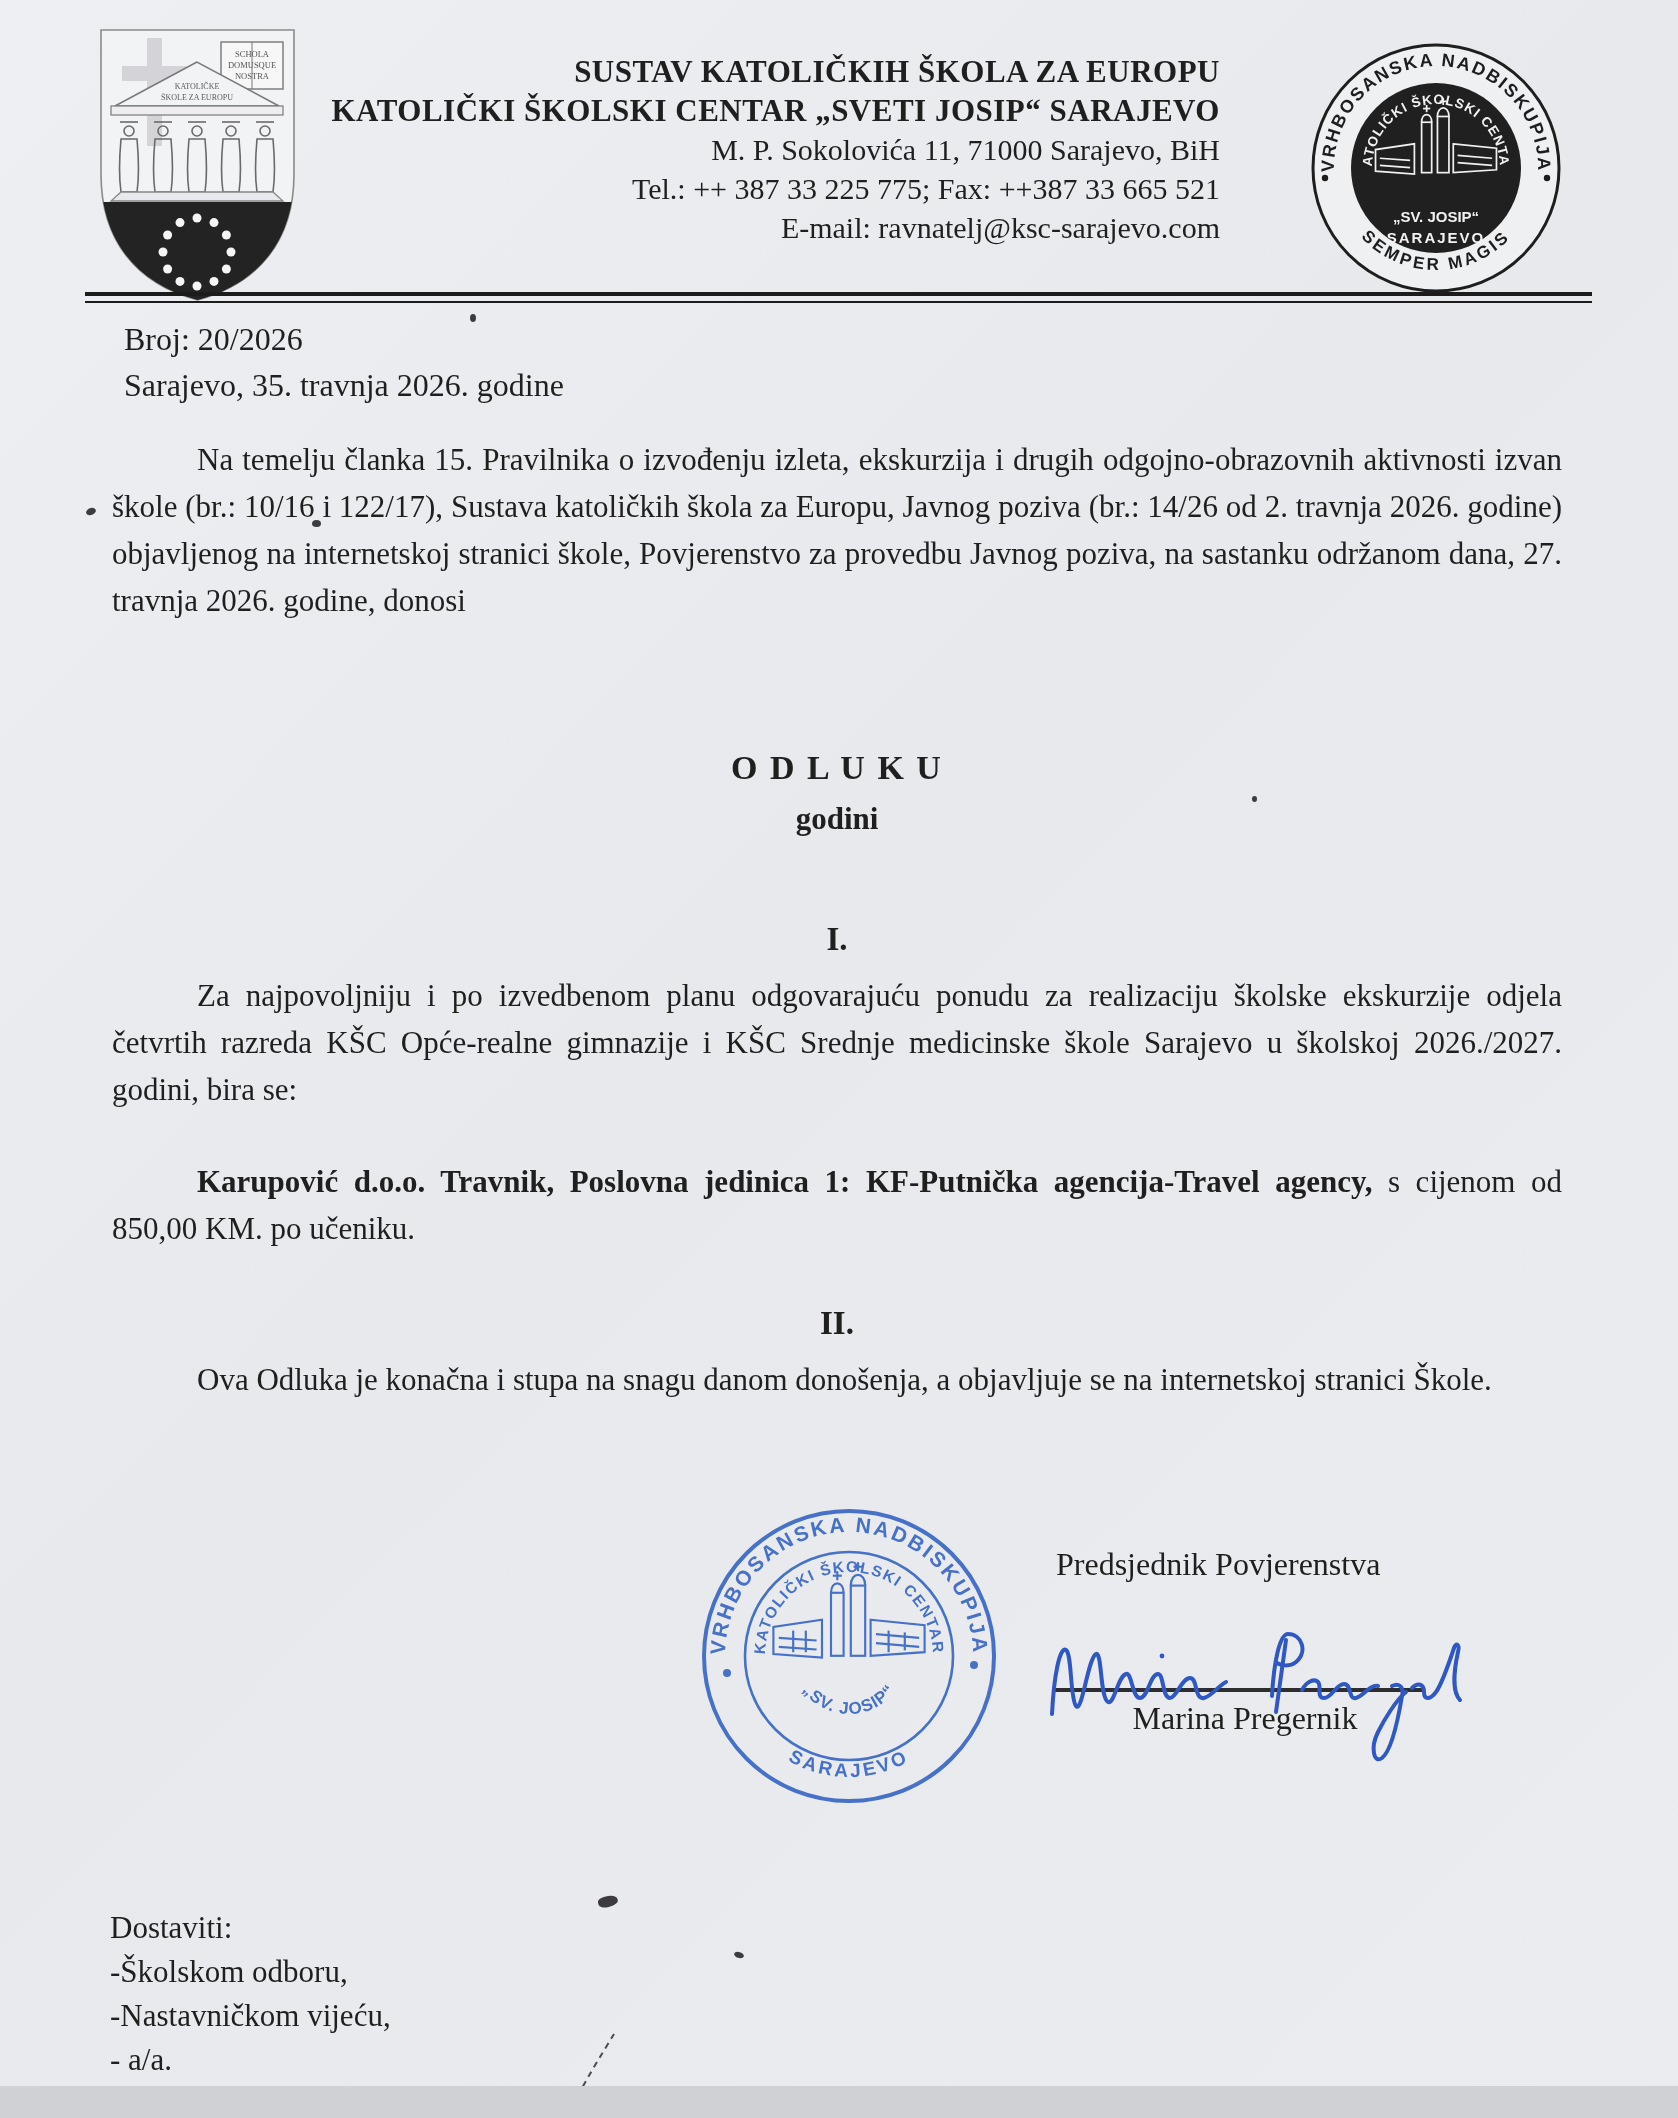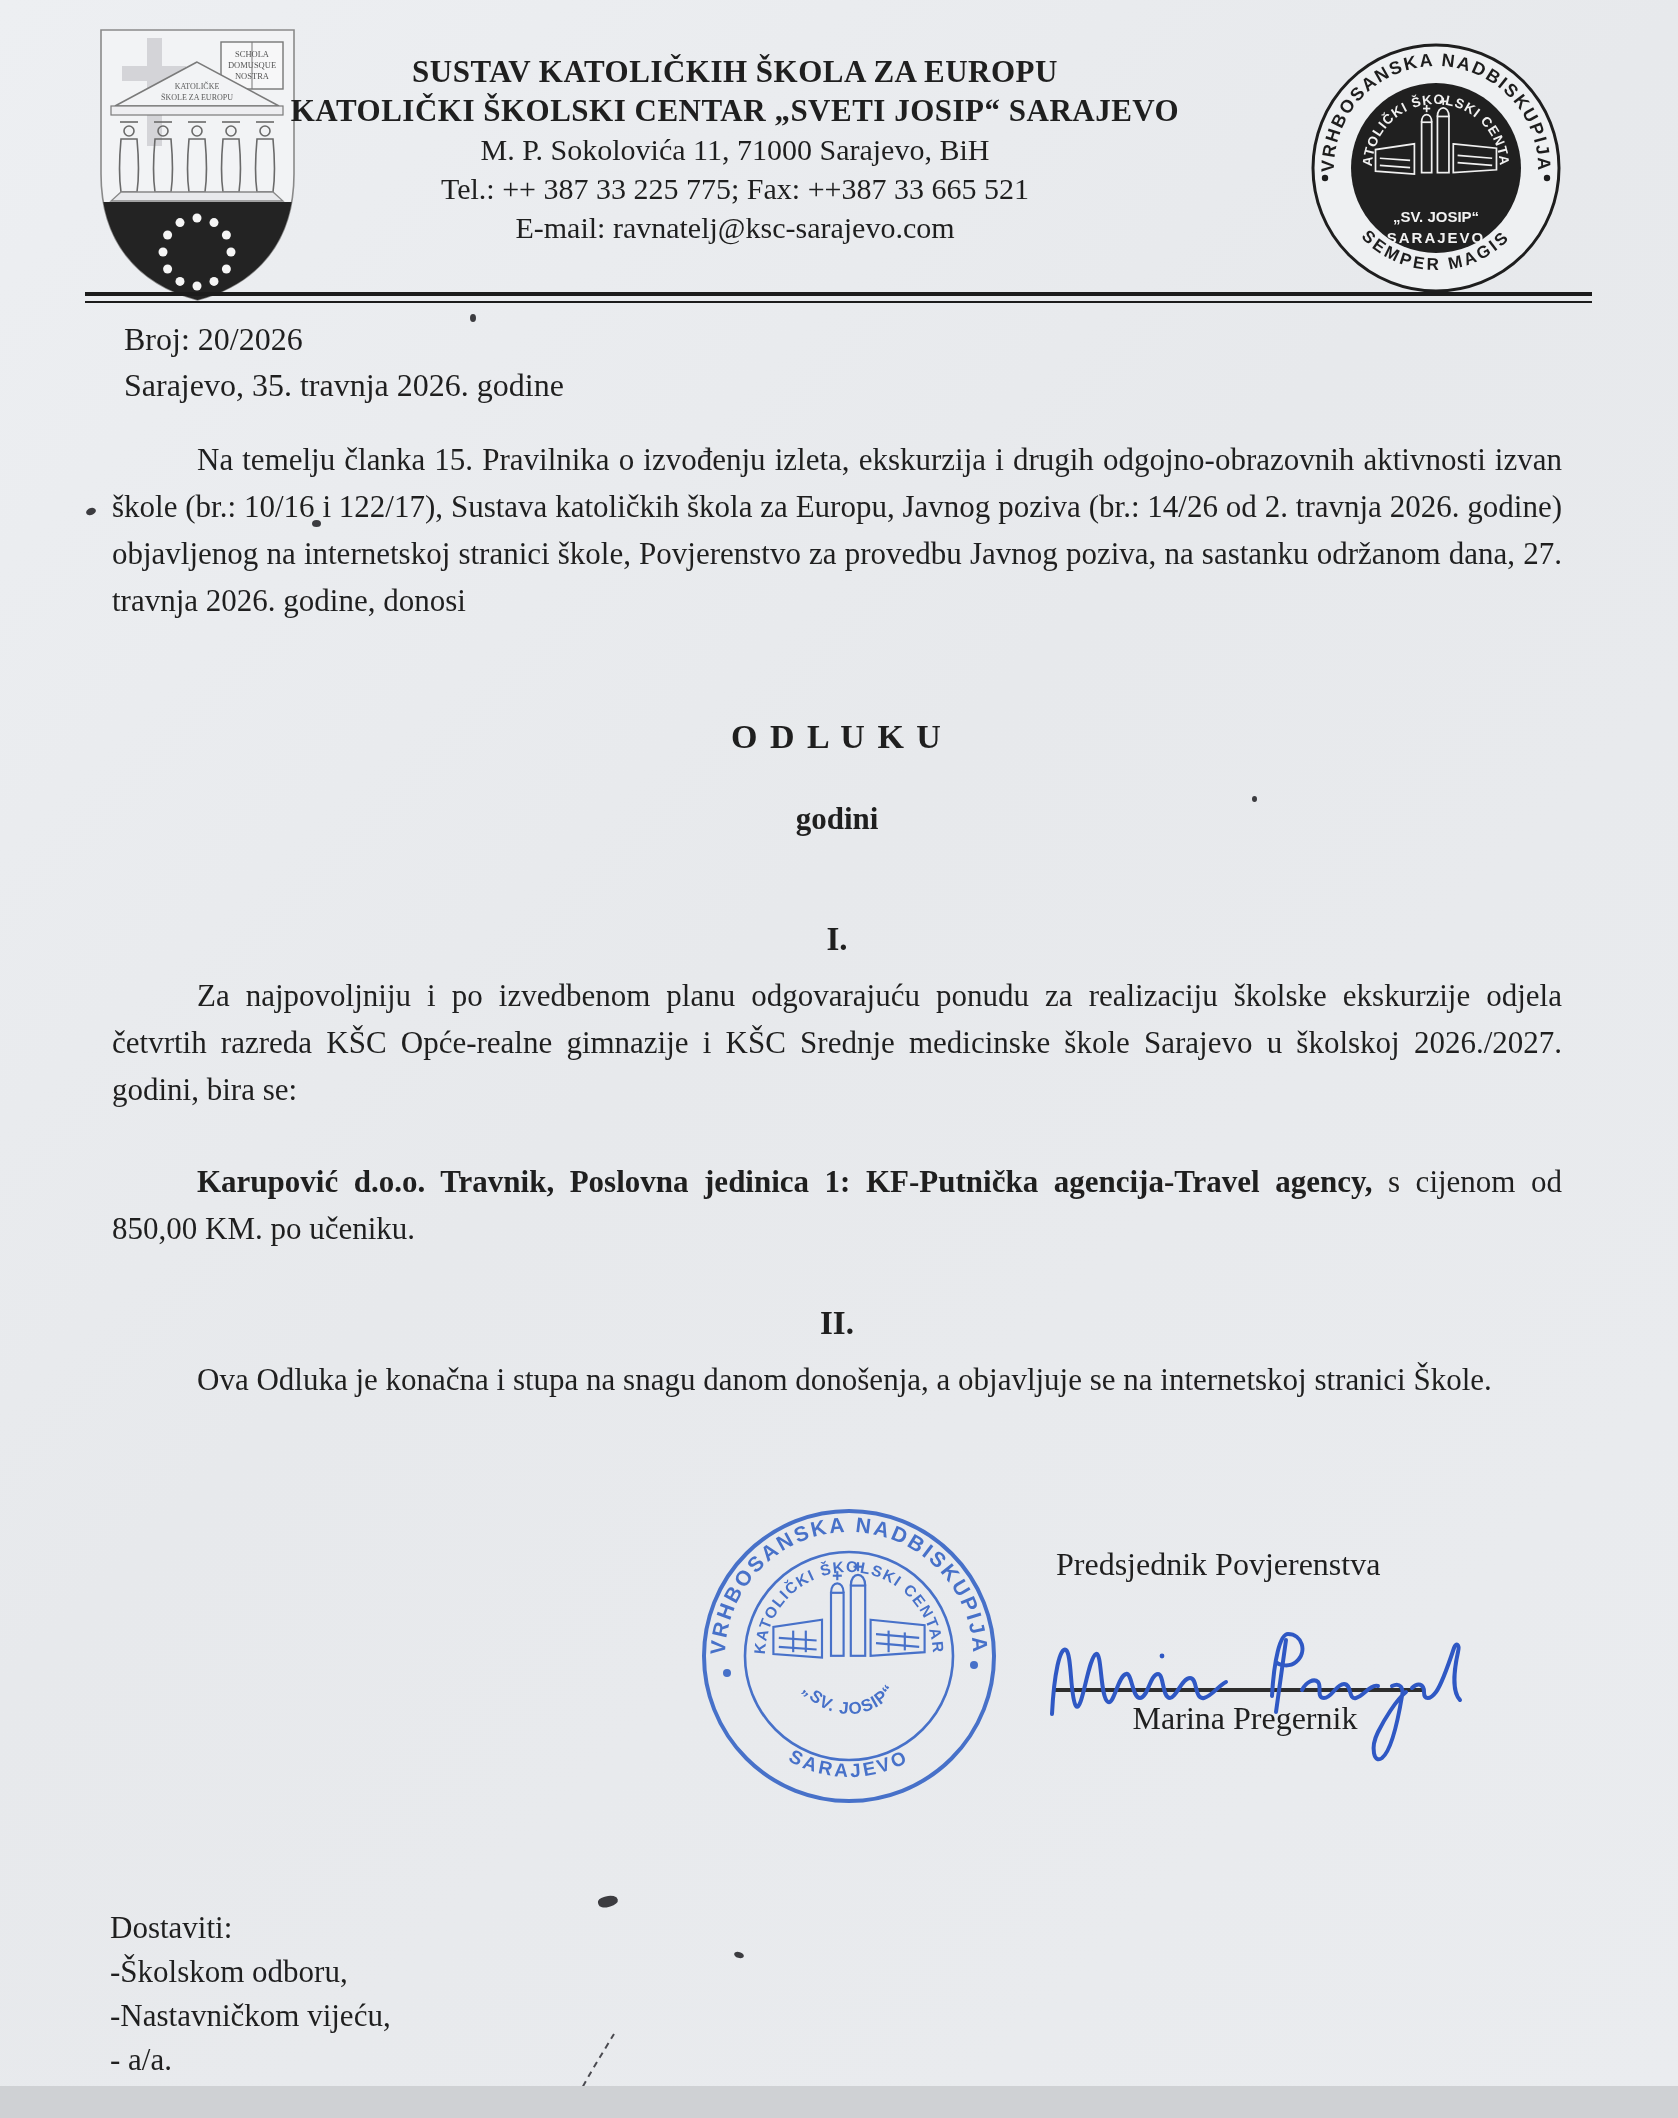--- a/index.html
+++ b/index.html
@@ -3,21 +3,21 @@
 <meta charset="utf-8">
 <style>
   html,body{margin:0;padding:0;background:#cfd1d4;}
   .page{
     position:relative;width:1678px;height:2086px;margin:0 auto;
     background:linear-gradient(135deg,#edeff2 0%,#e7e9ec 45%,#eaecef 100%);
     font-family:"Liberation Serif",serif;color:#1f1f1f;overflow:hidden;
   }
   .abs{position:absolute;}
   
-  .header-text{left:250px;top:52px;width:970px;text-align:center;line-height:39px;}
+  .header-text{left:250px;top:52px;width:970px;text-align:right;line-height:39px;}
   .h-bold{font-weight:bold;font-size:31px;letter-spacing:.5px;}
   .h-reg{font-size:30px;}
   
   .rule{left:85px;top:292px;width:1507px;height:5px;
         border-top:4px solid #1c1c1c;border-bottom:2px solid #1c1c1c;}
   
   .ref{left:124px;top:316px;font-size:32px;line-height:46px;}
   
   .body-block{left:112px;width:1450px;font-size:31px;line-height:47px;}
   .justify{text-align:justify;text-indent:85px;}
@@ -169,21 +169,21 @@
 
   <div class="abs rule"></div>
 
   <div class="abs ref">
     <div>Broj: 20/2026</div>
     <div>Sarajevo, 35. travnja 2026. godine</div>
   </div>
 
   <div class="abs body-block justify" style="top:436px;">Na temelju članka 15. Pravilnika o izvođenju izleta, ekskurzija i drugih odgojno-obrazovnih aktivnosti izvan škole (br.: 10/16 i 122/17), Sustava katoličkih škola za Europu, Javnog poziva (br.: 14/26 od 2. travnja 2026. godine) objavljenog na internetskoj stranici škole, Povjerenstvo za provedbu Javnog poziva, na sastanku održanom dana, 27. travnja 2026. godine, donosi</div>
 
-  <div class="abs body-block center bold title" style="top:713px;">O D L U K U</div>
+  <div class="abs body-block center bold title" style="top:744px;">O D L U K U</div>
   <div class="abs body-block center bold subtitle" style="top:796px;">
     <div>godini</div>
   </div>
 
   <div class="abs body-block center bold sec-label" style="top:916px;">I.</div>
 
   <div class="abs body-block justify" style="top:972px;">Za najpovoljniju i po izvedbenom planu odgovarajuću ponudu za realizaciju školske ekskurzije odjela četvrtih razreda KŠC Opće-realne gimnazije i KŠC Srednje medicinske škole Sarajevo u školskoj 2026./2027. godini, bira se:</div>
 
   <div class="abs body-block justify" style="top:1158px;">
     <span class="bold">Karupović d.o.o. Travnik, Poslovna jedinica 1: KF-Putnička agencija-Travel agency,</span><span> s cijenom od 850,00 KM. po učeniku.</span>

